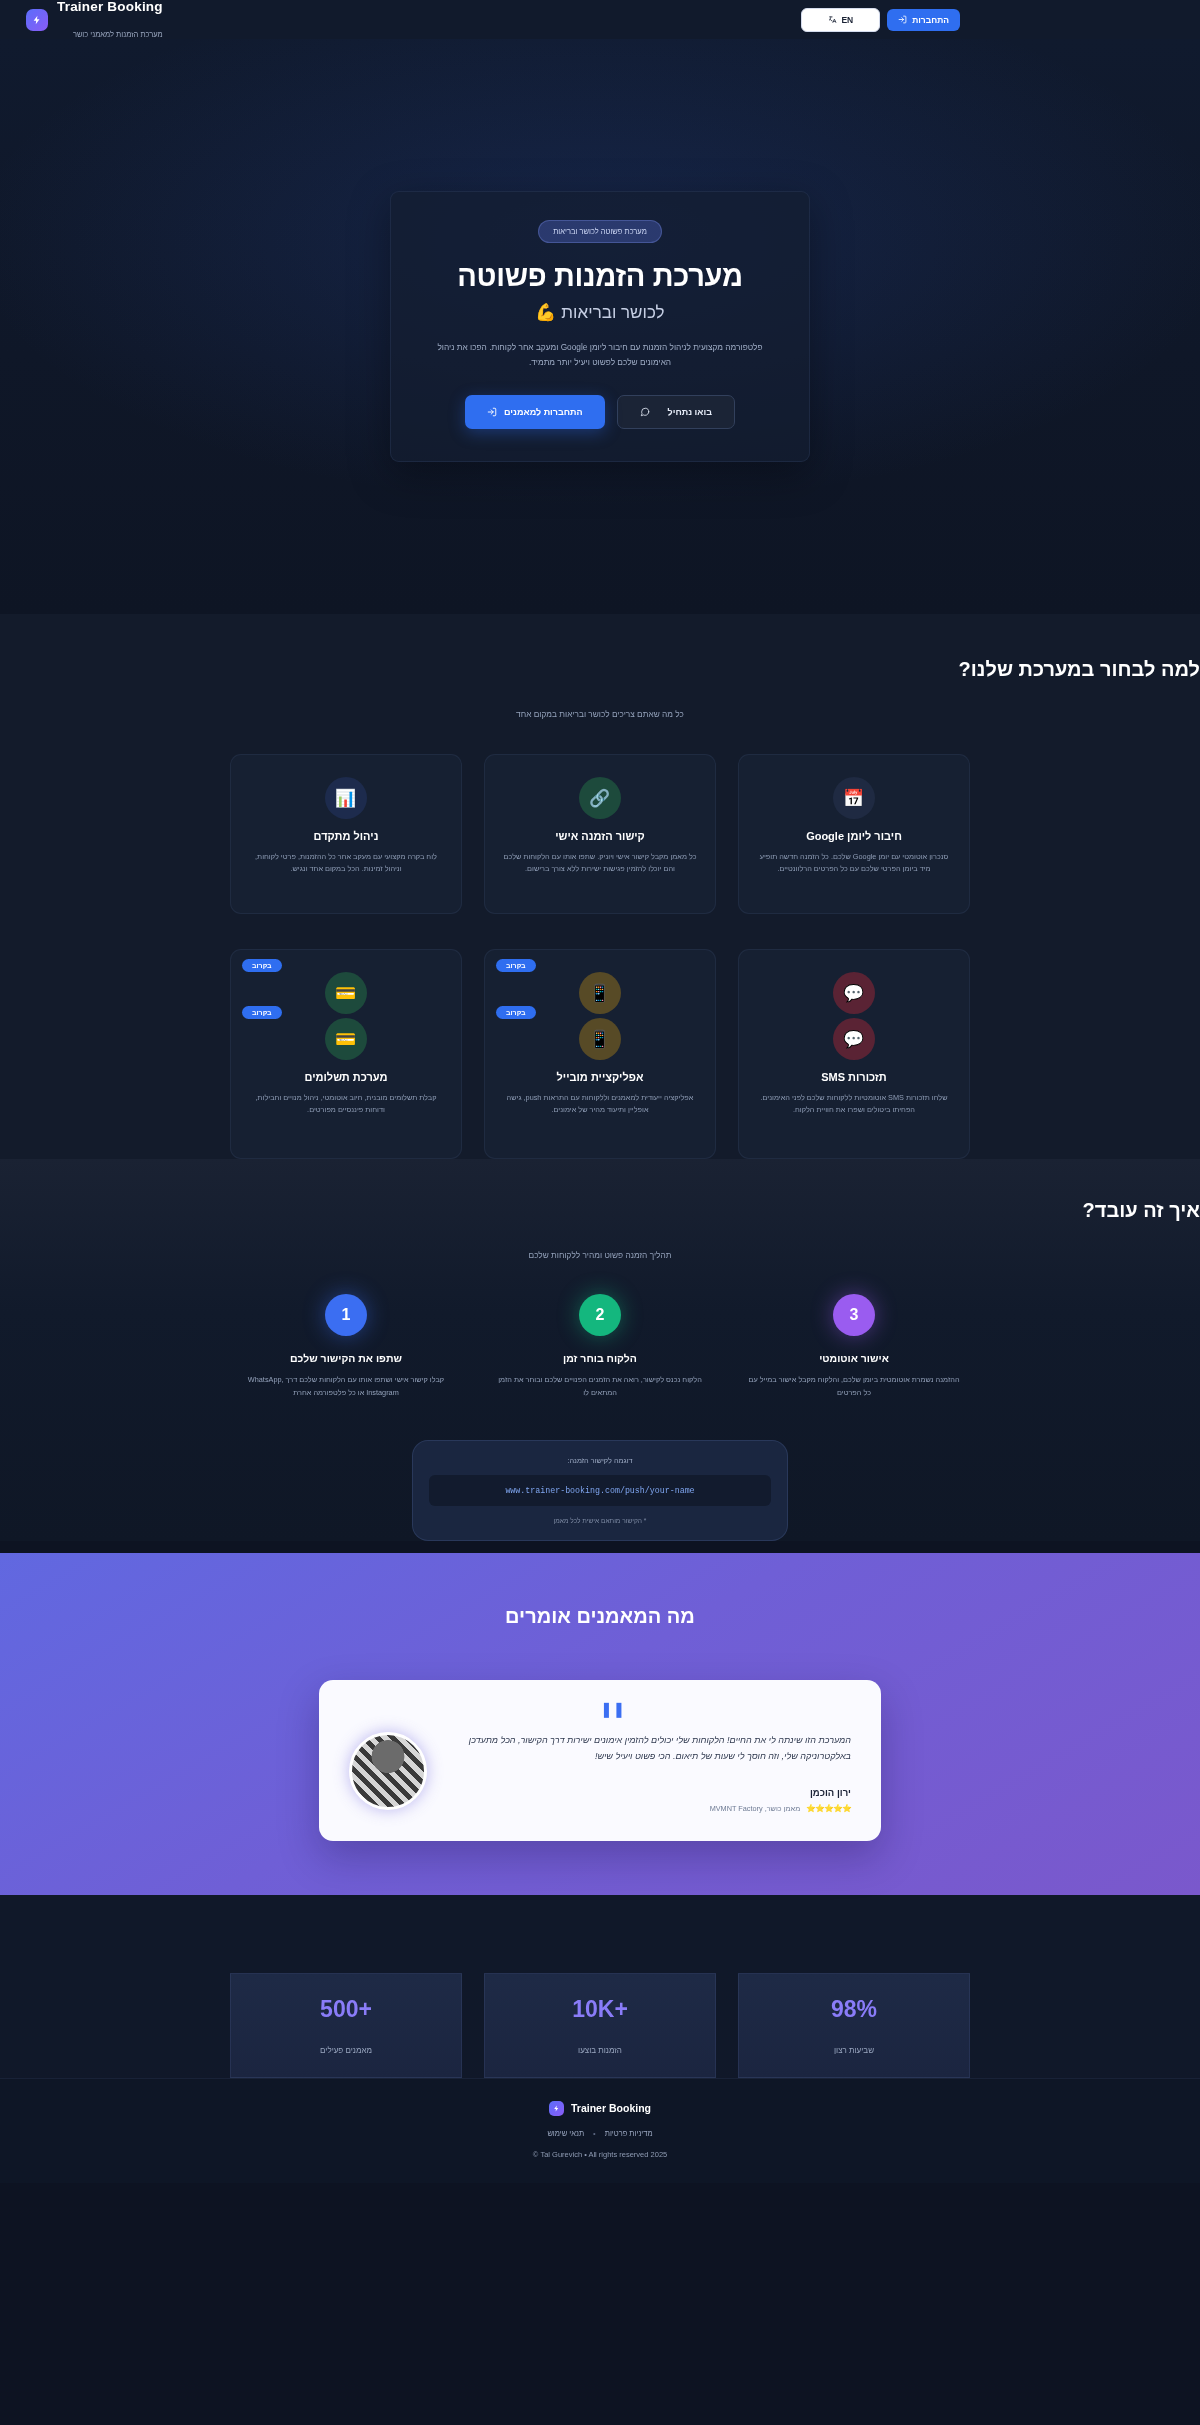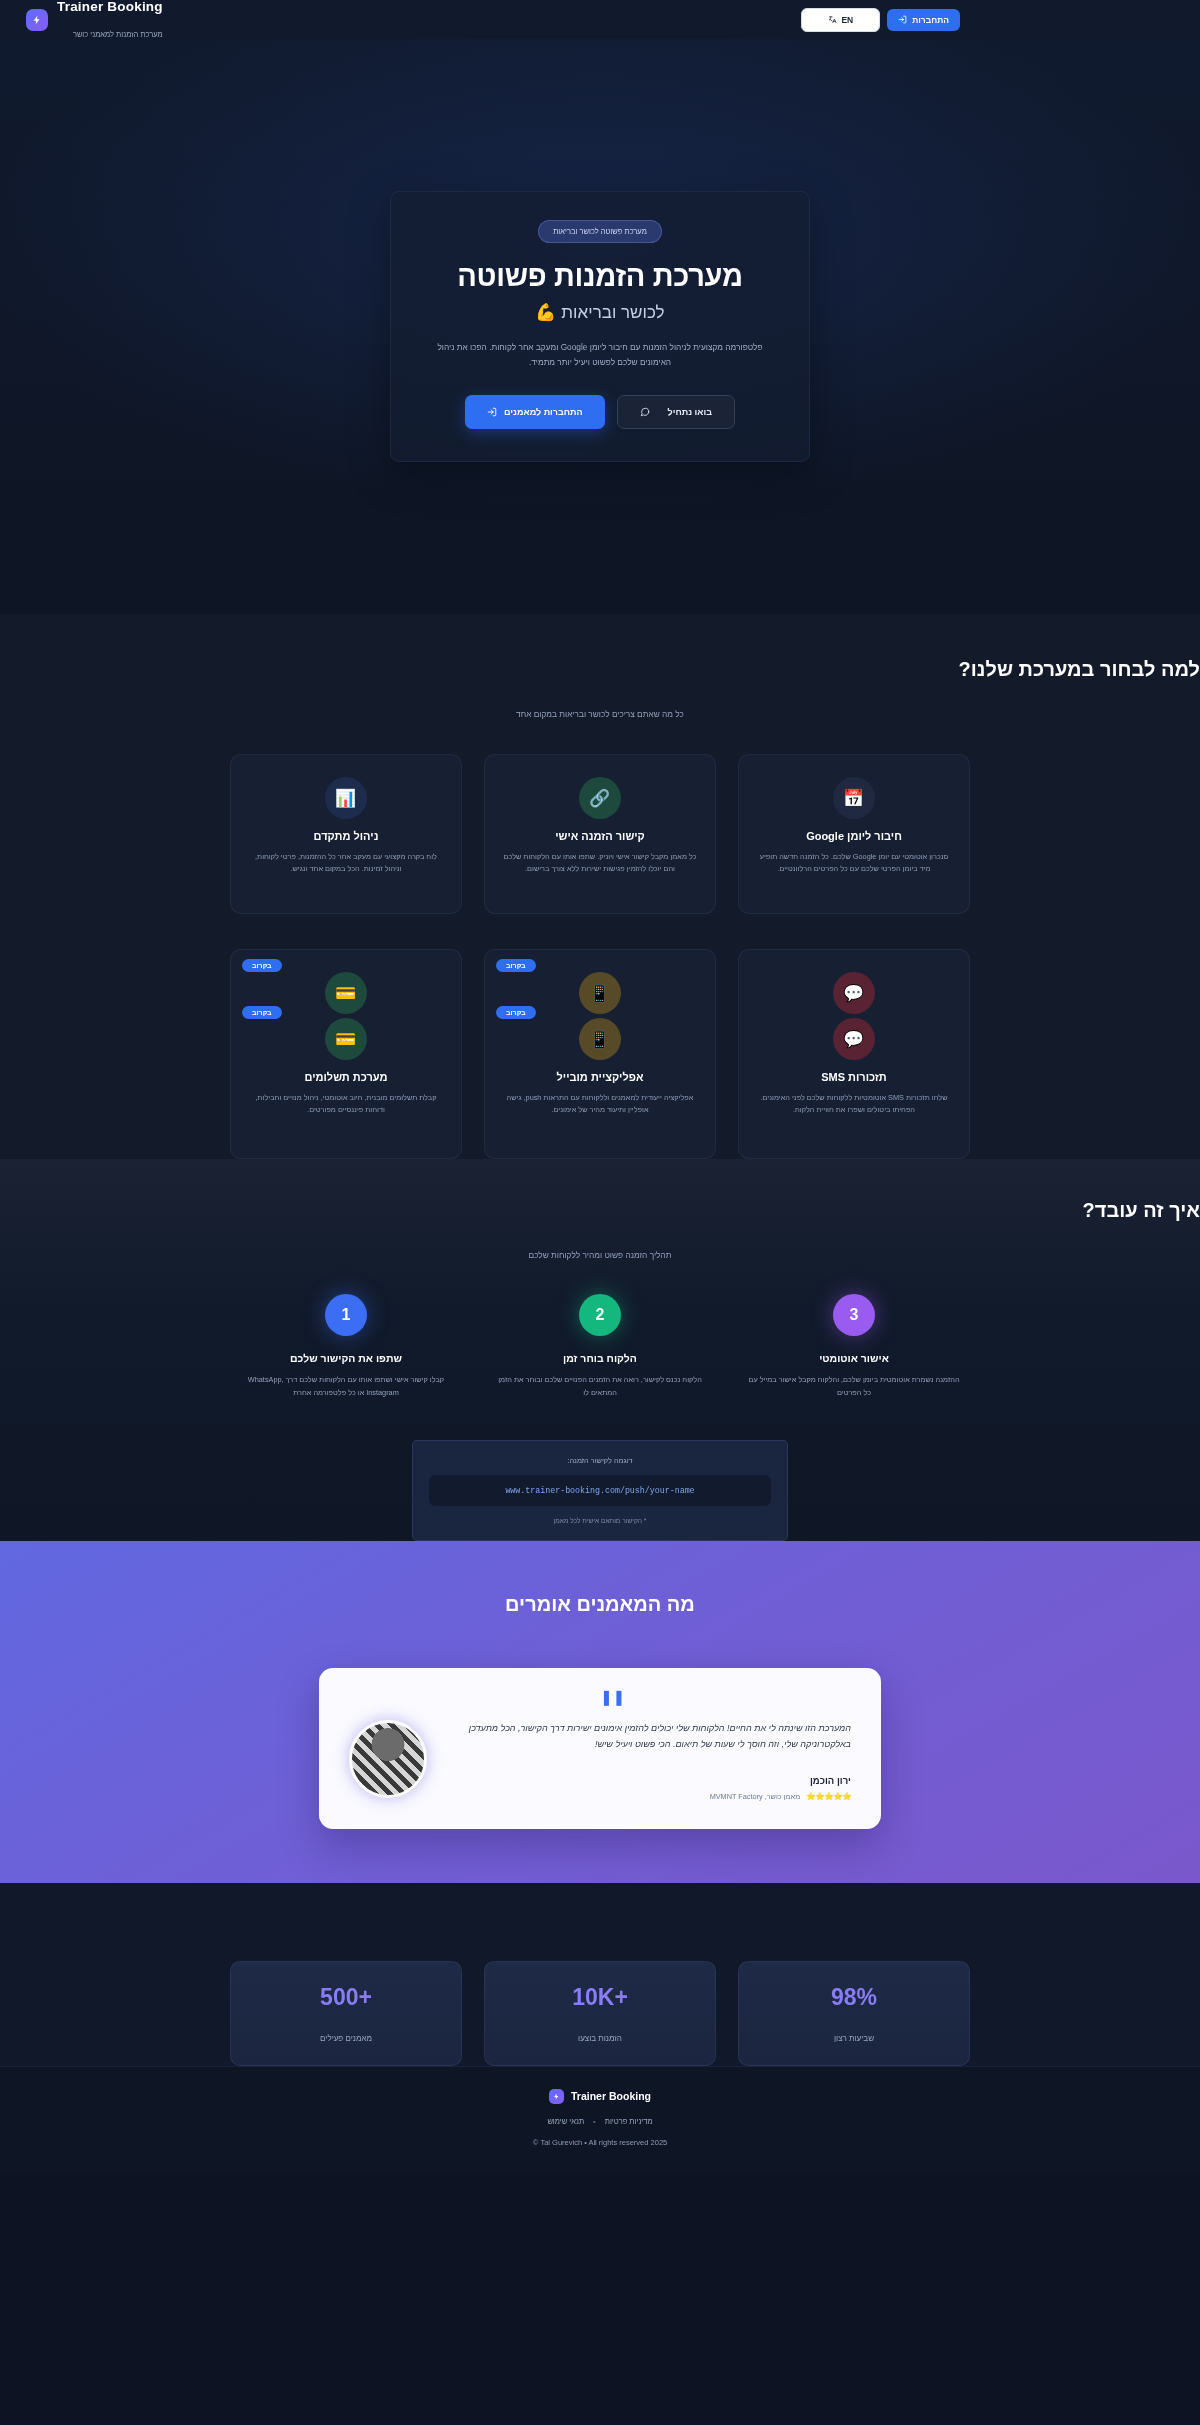--- a/index.html
+++ b/index.html
@@ -140,23 +140,23 @@
     display: flex; align-items: center; justify-content: center;
     font-size: 16px; font-weight: bold; color: #fff;
   }
   .n1 { background: #3b6ef2; box-shadow: 0 0 22px rgba(59,110,242,.45); }
   .n2 { background: #14b77e; box-shadow: 0 0 22px rgba(20,183,126,.45); }
   .n3 { background: #9a5cf0; box-shadow: 0 0 22px rgba(154,92,240,.45); }
   .step h4 { font-size: 10.5px; font-weight: bold; color: #fff; margin-top: 16px; }
   .step p { font-size: 7.3px; color: #93a1ba; line-height: 1.75; margin-top: 10px; padding: 0 6px; }
 
   .urlbox {
-    width: 376px; margin: 40px auto 0;
+    width: 376px; margin: 40px auto 12px;
     background: #1a2640; border: 1px solid rgba(96,122,180,.22);
-    border-radius: 5px; padding: 15px 16px 16px; text-align: center;
+    border-radius: 16px; padding: 15px 16px 16px; text-align: center;
   }
   .url-label { font-size: 7.3px; color: #9fadc6; }
   .url-field {
     margin-top: 10px; background: #121b2e; border-radius: 6px;
     padding: 11px 8px; font-family: "Liberation Mono","DejaVu Sans Mono",monospace;
     font-size: 8.3px; color: #7fa5ef; direction: ltr;
   }
   .url-note { font-size: 6.6px; color: #7d8aa3; margin-top: 11px; }
 
   
@@ -187,21 +187,21 @@
       #4a4a4a;
     overflow: hidden;
   }
 
   
   .sec-stats { background: #101829; padding: 78px 0 0; }
   .stats { display: grid; grid-template-columns: repeat(3, 232px); justify-content: center; gap: 22px; }
   .stat {
     background: linear-gradient(180deg,#1e2a46,#1b2540);
     border: 1px solid rgba(98,120,180,.16);
-    border-radius: 10px; padding: 22px 8px 22px; text-align: center;
+    border-radius: 0; padding: 22px 8px 22px; text-align: center;
   }
   .stat-v { font-size: 23px; font-weight: bold; color: #8a7cf8; }
   .stat-l { font-size: 8px; color: #9aa7c0; margin-top: 23px; }
 
   
   .footer {
     background: #0e1626; border-top: 1px solid rgba(90,112,160,.14);
     padding: 22px 0 24px; text-align: center; position: relative; z-index: 5;
   }
   .f-brand { display: flex; align-items: center; justify-content: center; gap: 7px; }

